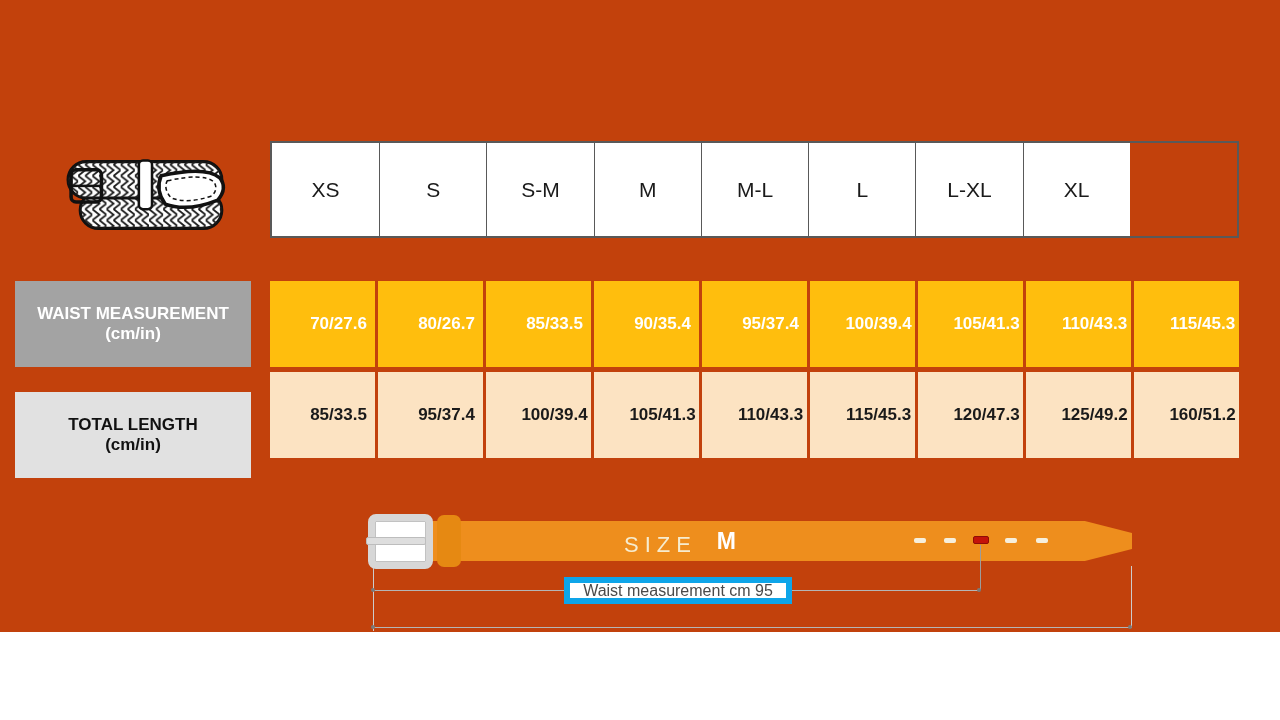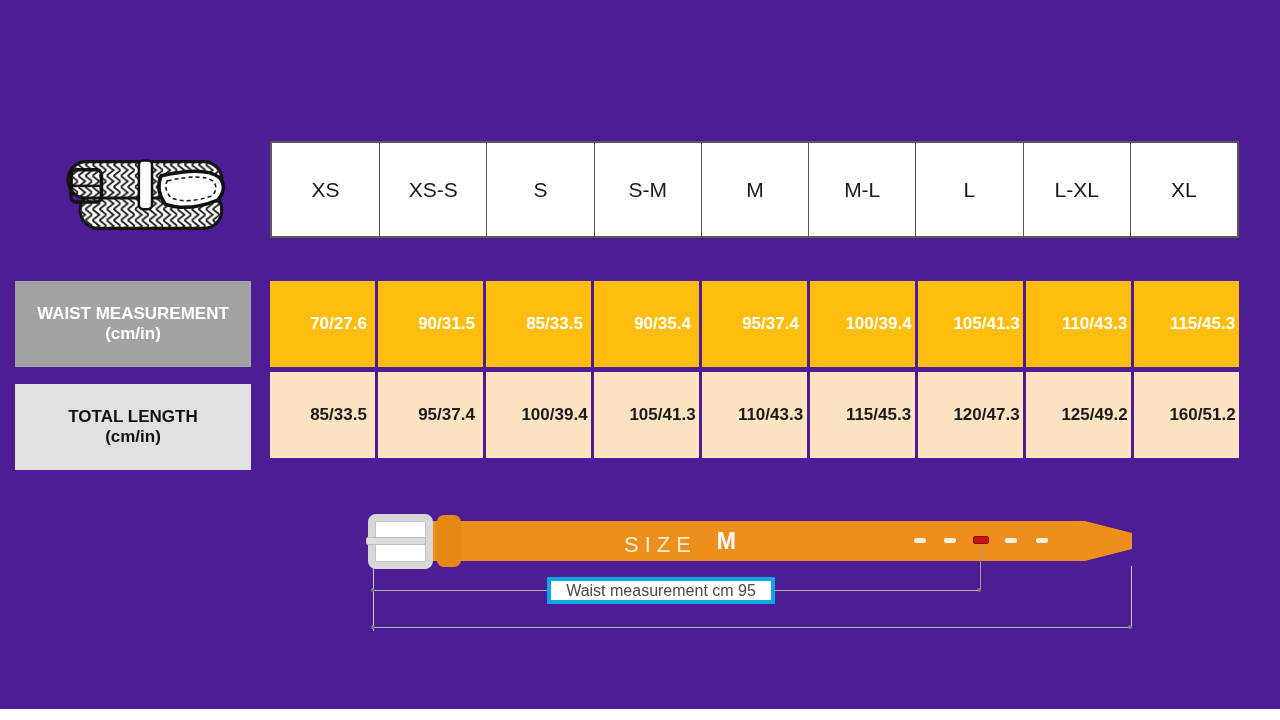--- a/index.html
+++ b/index.html
@@ -1,35 +1,35 @@
 <!DOCTYPE html>
 <html><head>
 <meta charset="utf-8">
 <style>
   * { margin:0; padding:0; box-sizing:border-box; }
   body { background:#ffffff; font-family:"Liberation Sans", sans-serif; }
-  #page { position:relative; width:1280px; height:709px; background:#4c1d95; overflow:hidden; }
+  #page { position:relative; width:1280px; height:632px; background:#c2410c; overflow:hidden; }
 
   
   .belt-icon { position:absolute; left:64px; top:152px; width:172px; height:86px; }
 
   
   .size-header { position:absolute; left:270px; top:141px; width:969px; height:97px;
     display:grid; grid-template-columns:repeat(9,1fr);
     border:2px solid #595959; }
   .size-header .cell { display:flex; align-items:center; justify-content:center;
     font-size:21px; color:#1a1a1a; background:#fff; border-left:1.5px solid #595959; }
   .size-header .cell:first-child { border-left:none; }
 
   
   .row-label { position:absolute; left:15px; width:236px; height:86px;
     display:flex; flex-direction:column; align-items:center; justify-content:center;
     font-weight:bold; font-size:17px; line-height:20px; text-align:center; }
   .row-label.waist { top:281px; background:#a3a3a3; color:#ffffff; }
-  .row-label.length { top:384px; background:#e1e1e1; color:#111111; }
+  .row-label.length { top:392px; background:#e1e1e1; color:#111111; }
 
   .value-row { position:absolute; left:270px; width:969px; height:86px;
     display:grid; grid-template-columns:repeat(9,1fr); gap:3px; }
   .value-row.waist { top:281px; }
   .value-row.length { top:372px; }
   .value-row .cell { display:flex; align-items:center; justify-content:center;
     font-weight:bold; font-size:17px;padding-left:32px; }
   .value-row.waist .cell { background:#ffbe0d; color:#ffffff; }
   .value-row.length .cell { background:#fce3c2; color:#1a1a1a; }
 
@@ -55,22 +55,22 @@
   .mline { position:absolute; background:#b5b5b5; }
   .vline-left   { left:373px;  top:568px; width:1px; height:63px; background:#cccccc; }
   .vline-hole   { left:980px;  top:545px; width:1px; height:45px; background:#9c9c9c; }
   .vline-right  { left:1131px; top:566px; width:1px; height:62px; background:#cccccc; }
   .hline-waist  { left:374px;  top:590px; width:606px; height:1px; }
   .hline-total  { left:374px;  top:627px; width:757px; height:1px; }
   .dot { position:absolute; width:4px; height:4px; border-radius:50%; background:#7a7a7a; }
   .dot.w-l { left:371px; top:588px; } .dot.w-r { left:977px; top:588px; }
   .dot.t-l { left:371px; top:625px; } .dot.t-r { left:1128px; top:625px; }
 
-  .waist-box { position:absolute; left:547px; top:577px; width:228px; height:27px;
-    background:#ffffff; border:4px solid #0ea5e9;
+  .waist-box { position:absolute; left:564px; top:577px; width:228px; height:27px;
+    background:#ffffff; border:6px solid #0ea5e9;
     display:flex; align-items:center; justify-content:center;
     font-size:16px; color:#4a4a4a; }
   .total-label { position:absolute; left:545px; top:614px; width:225px; height:26px;
     background:#ffffff; display:flex; align-items:center; justify-content:center;
     font-size:16px; color:#4a4a4a; }
 </style>
 </head>
 <body>
 
 <div id="page">
@@ -90,37 +90,36 @@
       <rect x="7" y="16" width="30" height="32" rx="5" fill="none" stroke="#111" stroke-width="3.5"></rect>
       <line x1="7" y1="32" x2="37" y2="32" stroke="#111" stroke-width="2.5"></line>
       <rect x="74" y="7" width="13" height="48" rx="4" fill="#ffffff" stroke="#111" stroke-width="2.5"></rect>
       <path d="M96 22 Q140 12 154 24 Q162 34 152 46 Q122 58 100 50 Q90 36 96 22 Z" fill="#ffffff" stroke="#111" stroke-width="3.5"></path>
       <path d="M102 27 Q138 19 148 28 Q153 35 146 42 Q122 50 106 44 Q98 35 102 27 Z" fill="none" stroke="#111" stroke-width="1.5" stroke-dasharray="4 3"></path>
     </g>
   </svg>
 
   <div class="size-header">
     <div class="cell">XS</div>
-    <div class="cell">XS-S</div>
     <div class="cell">S</div>
     <div class="cell">S-M</div>
     <div class="cell">M</div>
     <div class="cell">M-L</div>
     <div class="cell">L</div>
     <div class="cell">L-XL</div>
     <div class="cell">XL</div>
   </div>
 
   <div class="row-label waist">
     <span>WAIST MEASUREMENT</span>
     <span>(cm/in)</span>
   </div>
   <div class="value-row waist">
     <div class="cell">70/27.6</div>
-    <div class="cell">90/31.5</div>
+    <div class="cell">80/26.7</div>
     <div class="cell">85/33.5</div>
     <div class="cell">90/35.4</div>
     <div class="cell">95/37.4</div>
     <div class="cell">100/39.4</div>
     <div class="cell">105/41.3</div>
     <div class="cell">110/43.3</div>
     <div class="cell">115/45.3</div>
   </div>
 
   <div class="row-label length">

